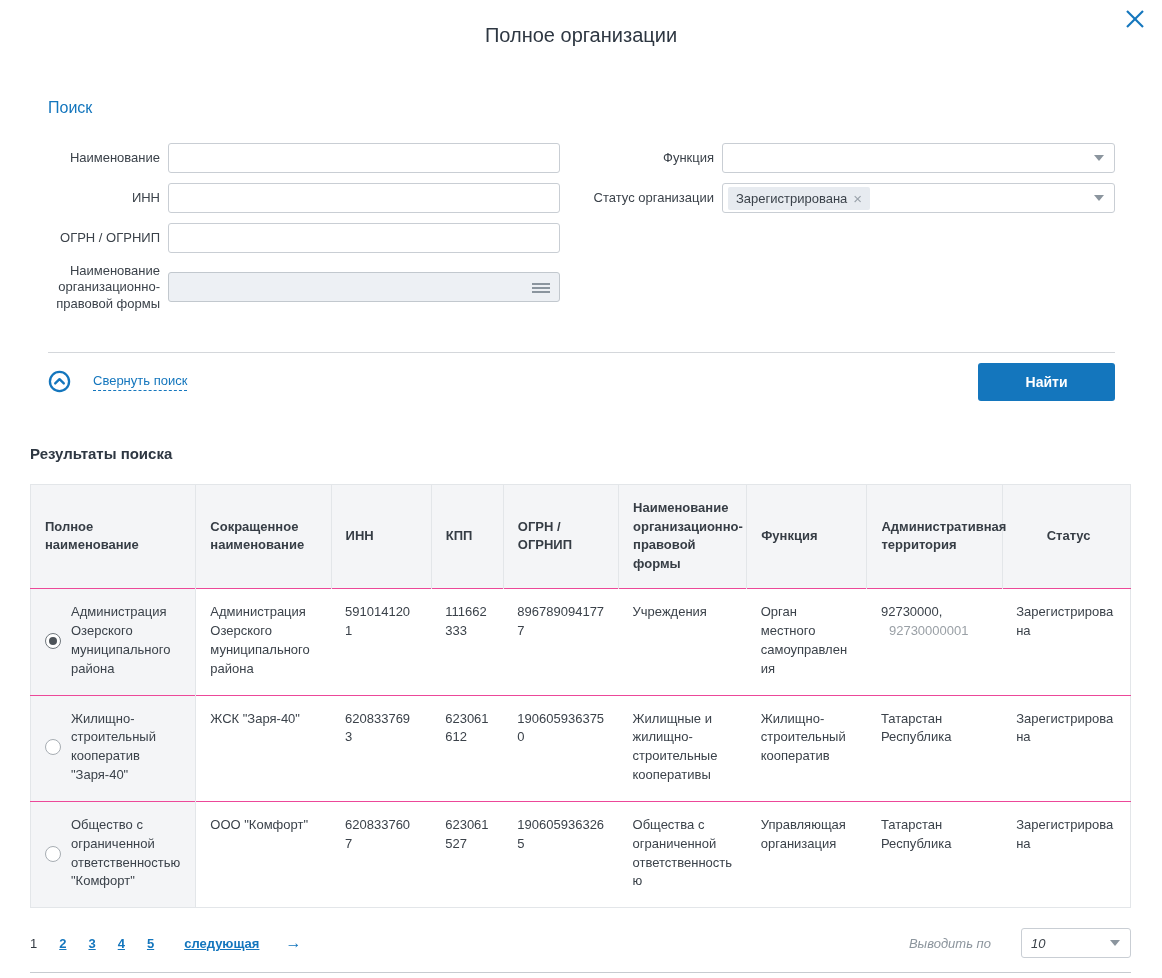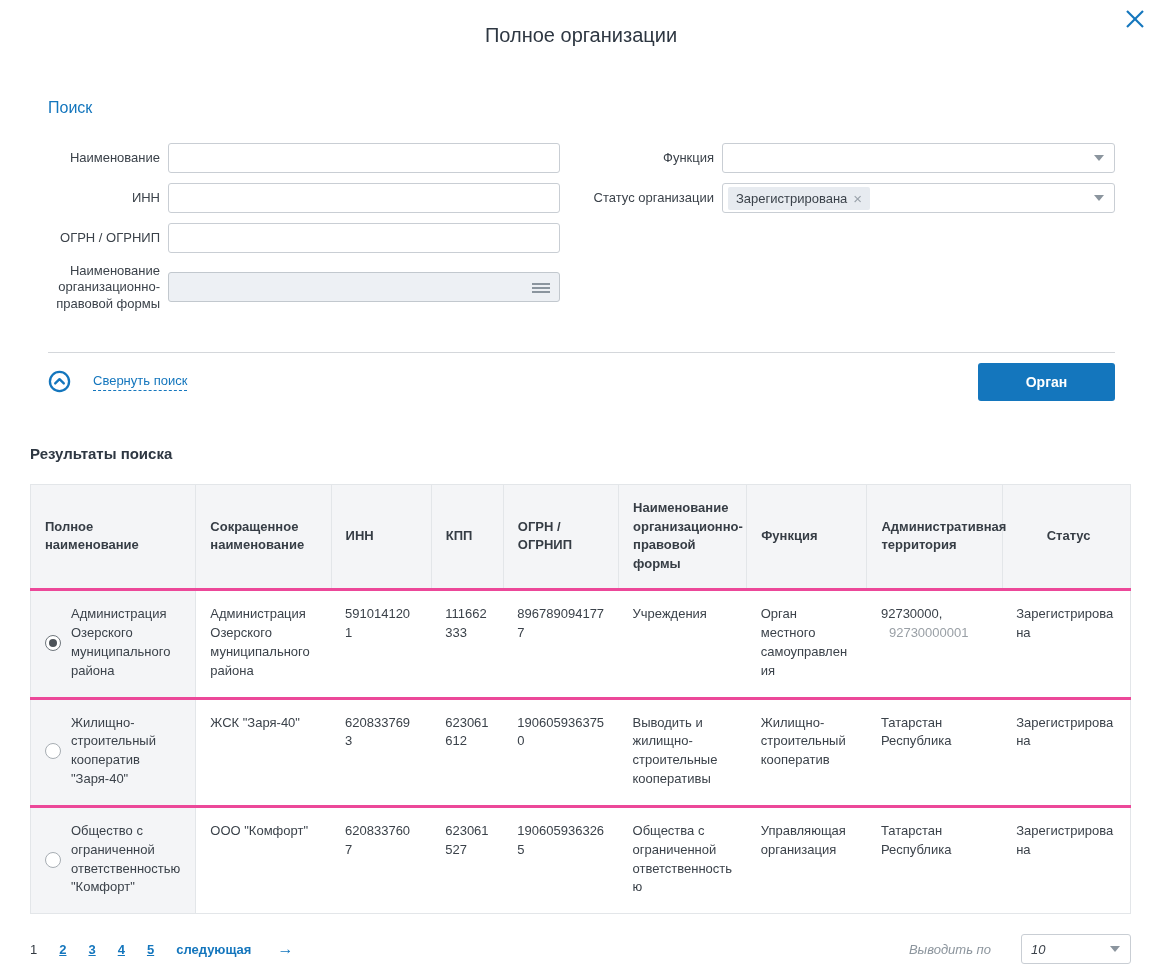--- a/index.html
+++ b/index.html
@@ -59,37 +59,37 @@
   table.results { width:100%; border-collapse:collapse; table-layout:fixed; margin-top:22px;
     border:1px solid #e3e6e9; }
   table.results th {
     background:#f4f5f7; text-align:left; font-weight:bold; font-size:13px; color:#363d45;
     padding:14px 14px; vertical-align:middle; border-right:1px solid #e3e6e9; line-height:1.45;
     height:88px;
   }
   table.results th:last-child { border-right:none;padding-left:44px; }
   table.results td {
     padding:14px 14px 16px; vertical-align:top; line-height:1.45; color:#3b424a;
-    border-top:3px solid #ec4899; word-wrap:break-word;
+    border-top:1px solid #ec4899; word-wrap:break-word;
   }
   td.name-cell { background:#f4f5f7; border-right:1px solid #e3e6e9; padding-left:10px; }
   .name-cell-inner { display:flex; align-items:center; gap:10px; min-height:72px; }
   .radio { width:16px; height:16px; border:1px solid #a7adb3; border-radius:50%; background:#fff;
     flex:0 0 16px; position:relative; display:inline-block; cursor:pointer; }
   .radio.checked { border-color:#6f767c; }
   .radio.checked::after { content:""; position:absolute; left:3px; top:3px; right:3px; bottom:3px;
     border-radius:50%; background:#4d5359; }
   .territory-secondary { color:#9aa0a6; display:block;margin-left:8px; }
 
   
   .pagination-row { display:flex; justify-content:space-between; align-items:center; margin-top:20px; }
   .pages { display:flex; align-items:center; gap:22px; font-size:13px; }
   .page-current { color:#333a42; }
   .page-link { color:#1476bd; text-decoration:underline; cursor:pointer; font-weight:bold; }
-  .next-link { color:#1476bd; cursor:pointer; font-weight:bold; margin-left:0; }
+  .next-link { color:#1476bd; text-decoration:underline; cursor:pointer; font-weight:bold; margin-left:8px; }
   .next-arrow { color:#1476bd; font-size:16px; text-decoration:none; margin-left:4px; }
   .per-page { display:flex; align-items:center; gap:30px;font-style:italic; }
   .per-page-label { color:#8c959d; }
   .per-page-select { width:110px; }
   .bottom-divider { border:none; border-top:1px solid #c7cbd0; margin-top:14px; }
 </style>
 </head>
 <body>
 
 <div class="dialog">
@@ -161,21 +161,21 @@
     <hr class="search-divider">
 
     <div class="collapse-row">
       <div class="collapse-link">
         <svg width="23" height="23" viewBox="0 0 24 24">
           <circle cx="12" cy="12" r="10" fill="none" stroke="#1476bd" stroke-width="2.4"></circle>
           <polyline points="7.5,14 12,9.5 16.5,14" fill="none" stroke="#1476bd" stroke-width="2.4" stroke-linecap="round" stroke-linejoin="round"></polyline>
         </svg>
         <span class="collapse-label">Свернуть поиск</span>
       </div>
-      <button class="btn btn-primary btn-find">Орган</button>
+      <button class="btn btn-primary btn-find">Найти</button>
     </div>
   </div>
 
   <div class="results-section">
     <div class="results-heading">Результаты поиска</div>
 
     <table class="results">
       <colgroup>
         <col style="width:165px">
           <col style="width:135px">
@@ -224,21 +224,21 @@
           <td class="name-cell">
             <div class="name-cell-inner">
               <span class="radio"></span>
               <span>Жилищно-строительный кооператив "Заря-40"</span>
             </div>
           </td>
           <td>ЖСК "Заря-40"</td>
           <td>6208337693</td>
           <td>623061612</td>
           <td>1906059363750</td>
-          <td>Выводить и жилищно-строительные кооперативы</td>
+          <td>Жилищные и жилищно-строительные кооперативы</td>
           <td>Жилищно-строительный кооператив</td>
           <td>Татарстан Республика</td>
           <td>Зарегистрирована</td>
         </tr>
         <tr>
           <td class="name-cell">
             <div class="name-cell-inner">
               <span class="radio"></span>
               <span>Общество с ограниченной ответственностью "Комфорт"</span>
             </div>

